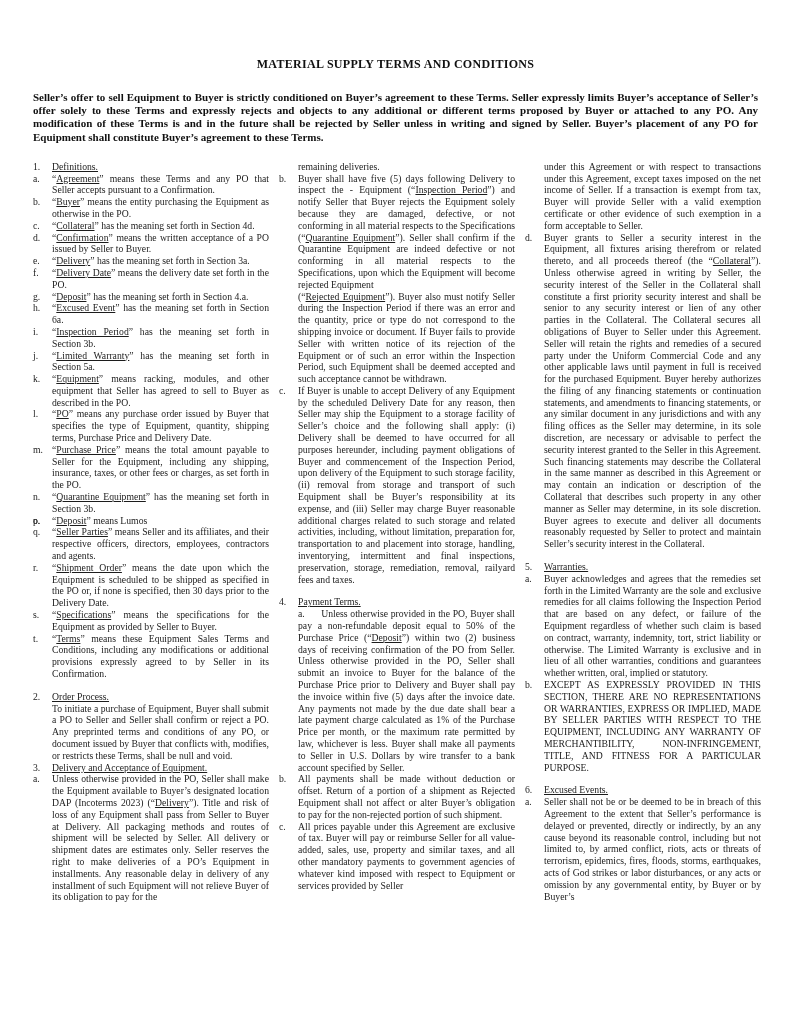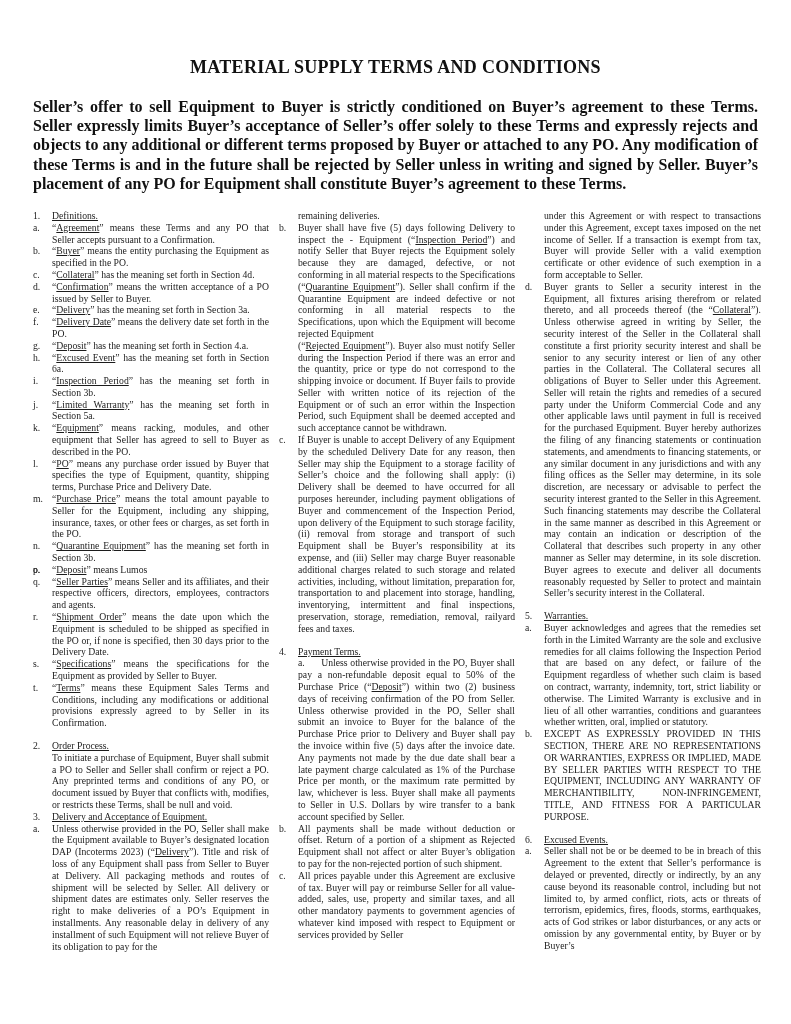--- a/index.html
+++ b/index.html
@@ -13,28 +13,28 @@
     height: 1024px;
     background: #ffffff;
     color: #1c1c1c;
     font-family: "Liberation Serif", "DejaVu Serif", serif;
     overflow: hidden;
     box-sizing: border-box;
   }
   .doc-title {
     padding-top: 57px;
     text-align: center;
-    font-size: 18px;
+    font-size: 12px;
     font-weight: bold;
     letter-spacing: 0.3px;
     color: #111;
   }
   .intro {
     margin: 19px 33px 0 33px;
-    font-size: 16px;
+    font-size: 11px;
     line-height: 1.2;
     font-weight: bold;
     text-align: justify;
     color: #111;
   }
   .columns {
     display: flex;
     gap: 10px;
     margin: 17px 30px 0 33px;
   }
@@ -60,21 +60,21 @@
 </head>
 <body>
 
 <div class="page">
   <div class="doc-title">MATERIAL SUPPLY TERMS AND CONDITIONS</div>
   <div class="intro">Seller’s offer to sell Equipment to Buyer is strictly conditioned on Buyer’s agreement to these Terms. Seller expressly limits Buyer’s acceptance of Seller’s offer solely to these Terms and expressly rejects and objects to any additional or different terms proposed by Buyer or attached to any PO. Any modification of these Terms is and in the future shall be rejected by Seller unless in writing and signed by Seller. Buyer’s placement of any PO for Equipment shall constitute Buyer’s agreement to these Terms.</div>
   <div class="columns">
       <div class="col">
         <div class="item heading"><span class="label">1.</span><span class="body"><span class="u">Definitions.</span></span></div>
         <div class="item clause"><span class="label">a.</span><span class="body"><span>“</span><span class="u">Agreement</span><span>” means these Terms and any PO that Seller accepts pursuant to a Confirmation.</span></span></div>
-        <div class="item clause"><span class="label">b.</span><span class="body"><span>“</span><span class="u">Buyer</span><span>” means the entity purchasing the Equipment as specified in the PO.</span></span></div>
+        <div class="item clause"><span class="label">b.</span><span class="body"><span>“</span><span class="u">Buyer</span><span>” means the entity purchasing the Equipment as otherwise in the PO.</span></span></div>
         <div class="item clause"><span class="label">c.</span><span class="body"><span>“</span><span class="u">Collateral</span><span>” has the meaning set forth in Section 4d.</span></span></div>
         <div class="item clause"><span class="label">d.</span><span class="body"><span>“</span><span class="u">Confirmation</span><span>” means the written acceptance of a PO issued by Seller to Buyer.</span></span></div>
         <div class="item clause"><span class="label">e.</span><span class="body"><span>“</span><span class="u">Delivery</span><span>” has the meaning set forth in Section 3a.</span></span></div>
         <div class="item clause"><span class="label">f.</span><span class="body"><span>“</span><span class="u">Delivery Date</span><span>” means the delivery date set forth in the PO.</span></span></div>
         <div class="item clause"><span class="label">g.</span><span class="body"><span>“</span><span class="u">Deposit</span><span>” has the meaning set forth in Section 4.a.</span></span></div>
         <div class="item clause"><span class="label">h.</span><span class="body"><span>“</span><span class="u">Excused Event</span><span>” has the meaning set forth in Section 6a.</span></span></div>
         <div class="item clause"><span class="label">i.</span><span class="body"><span>“</span><span class="u">Inspection Period</span><span>” has the meaning set forth in Section 3b.</span></span></div>
         <div class="item clause"><span class="label">j.</span><span class="body"><span>“</span><span class="u">Limited Warranty</span><span>” has the meaning set forth in Section 5a.</span></span></div>
         <div class="item clause"><span class="label">k.</span><span class="body"><span>“</span><span class="u">Equipment</span><span>” means racking, modules, and other equipment that Seller has agreed to sell to Buyer as described in the PO.</span></span></div>
         <div class="item clause"><span class="label">l.</span><span class="body"><span>“</span><span class="u">PO</span><span>” means any purchase order issued by Buyer that specifies the type of Equipment, quantity, shipping terms, Purchase Price and Delivery Date.</span></span></div>

